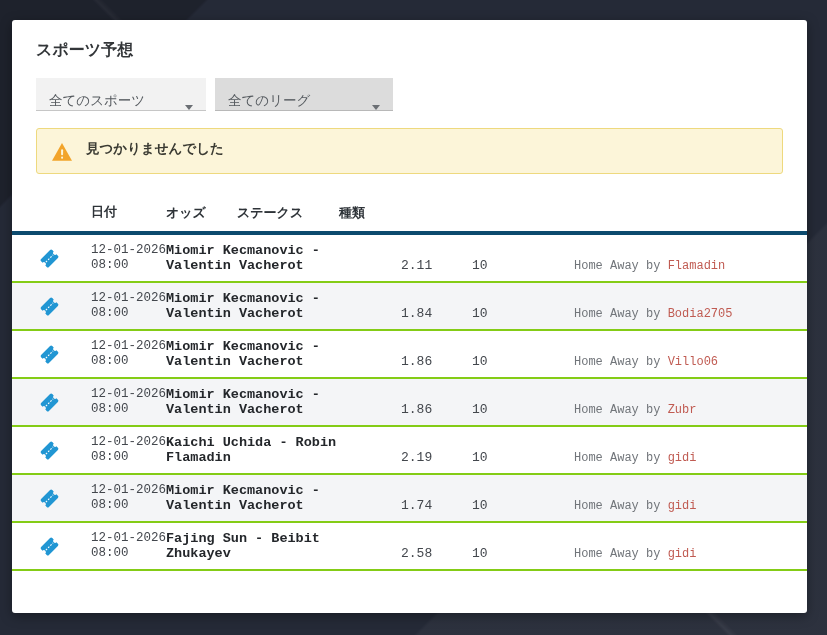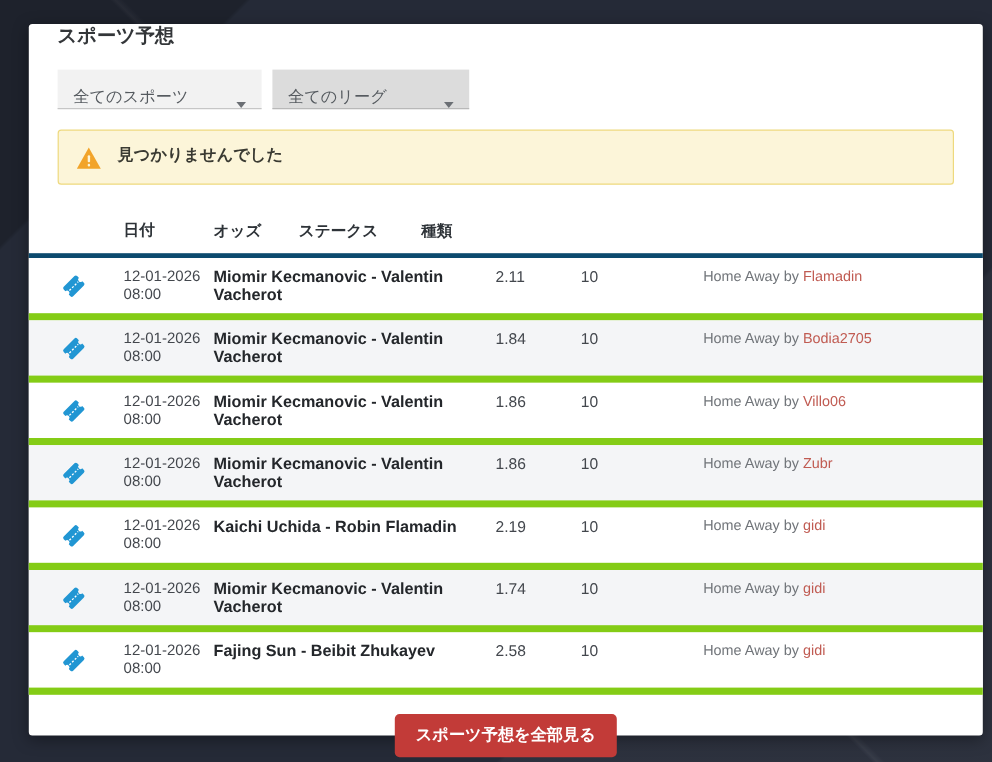--- a/index.html
+++ b/index.html
@@ -7,46 +7,47 @@
   body {
     font-family:"Liberation Sans","DejaVu Sans",sans-serif;
     background-color:#252a37;
     background-image:
       linear-gradient(135deg, rgba(0,0,0,0.20) 0%, rgba(0,0,0,0.20) 14%, rgba(0,0,0,0) 14.3%),
       linear-gradient(315deg, rgba(255,255,255,0.035) 0%, rgba(255,255,255,0.035) 28%, rgba(0,0,0,0) 28.3%),
       linear-gradient(45deg, transparent 49.7%, rgba(255,255,255,0.05) 50%, transparent 50.5%);
     position:relative;
   }
   .card {
-    position:absolute; left:24px; top:20px; width:795px; height:593px;
+    position:absolute; left:12px; top:20px; width:795px; height:593px;
     background:#ffffff; border-radius:3px;
     box-shadow:0 3px 12px rgba(0,0,0,0.35);
+    padding-top:20px;
   }
   .pad { padding-left:24px; padding-right:24px; }
   .page-title { font-size:16px; font-weight:bold; color:#333639; margin-bottom:17px; }
 
   .filters { display:flex; gap:9px; margin-bottom:17px; }
   .select {
     height:33px; display:flex; align-items:flex-end; justify-content:space-between;
     padding:0 13px; font-size:13.5px; color:#555a5f; cursor:pointer;
   }
   .select-sport { width:170px; background:#f2f2f2; border-bottom:1px solid #c6c6c6; }
-  .select-league { width:164px; background:#dcdcdc; border-bottom:1px solid #b8b8b8; }
+  .select-league { width:178px; background:#dcdcdc; border-bottom:1px solid #b8b8b8; }
   .chev { width:0; height:0; border-left:4.5px solid transparent; border-right:4.5px solid transparent; border-top:5px solid #6b6f74; }
 
   .alert {
     background:#fcf5d9; border:1px solid #eed97e; border-radius:3px;
     padding:11px 14px; display:flex; gap:13px; margin-bottom:22px; align-items:flex-start;
   }
   .alert-title { font-weight:bold; font-size:13.5px; color:#3a3a32; margin-bottom:4px; }
   .alert-msg { font-size:13.5px; color:#8b8b7d; }
   .warn-svg { flex:0 0 auto; margin-top:2px; }
 
   .thead { display:flex; padding:8px 0 9px; border-bottom:4px solid #0c4a6e; font-size:13px; font-weight:bold; color:#2e3338; }
-  .row { display:flex; min-height:46px; padding:8px 0; border-bottom:6px solid #84cc16; align-items:flex-start; background:#fff; }
+  .row { display:flex; min-height:46px; padding:8px 0; border-bottom:2px solid #84cc16; align-items:flex-end; background:#fff;font-family:Liberation Mono, monospace; }
   .row:nth-of-type(odd) { background:#f4f5f7; }
 
   .c-icon { flex:0 0 79px; padding-left:28px; align-self:center; display:flex; }
   .c-date { flex:0 0 75px; font-size:12.5px; color:#43474d; line-height:15px; }
   .c-event { flex:0 0 235px; font-size:13.5px; font-weight:bold; color:#24272b; line-height:15px; padding-right:10px; }
   .c-odds { flex:0 0 71px; font-size:13px; color:#43474d; }
   .c-stakes { flex:0 0 102px; font-size:13px; color:#43474d; }
   .c-type { flex:1; font-size:12px; color:#71757a; padding-right:16px; }
   .c-type .user { color:#c05b52; text-decoration:none; cursor:pointer; }
   .thead .c-date, .thead .c-event, .thead .c-odds, .thead .c-stakes, .thead .c-type { color:#2e3338; font-size:13px; font-weight:bold; }
@@ -211,16 +212,13 @@
           <div>12-01-2026</div>
           <div>08:00</div>
         </div>
       <div class="c-event">Fajing Sun - Beibit Zhukayev</div>
       <div class="c-odds">2.58</div>
       <div class="c-stakes">10</div>
       <div class="c-type"><span>Home Away by </span><a class="user">gidi</a></div>
     </div>
   </div>
 
-  <div class="footer">
-    <button class="btn-view-all">スポーツ予想を全部見る</button>
-  </div>
 </div>
 
 </body></html>

